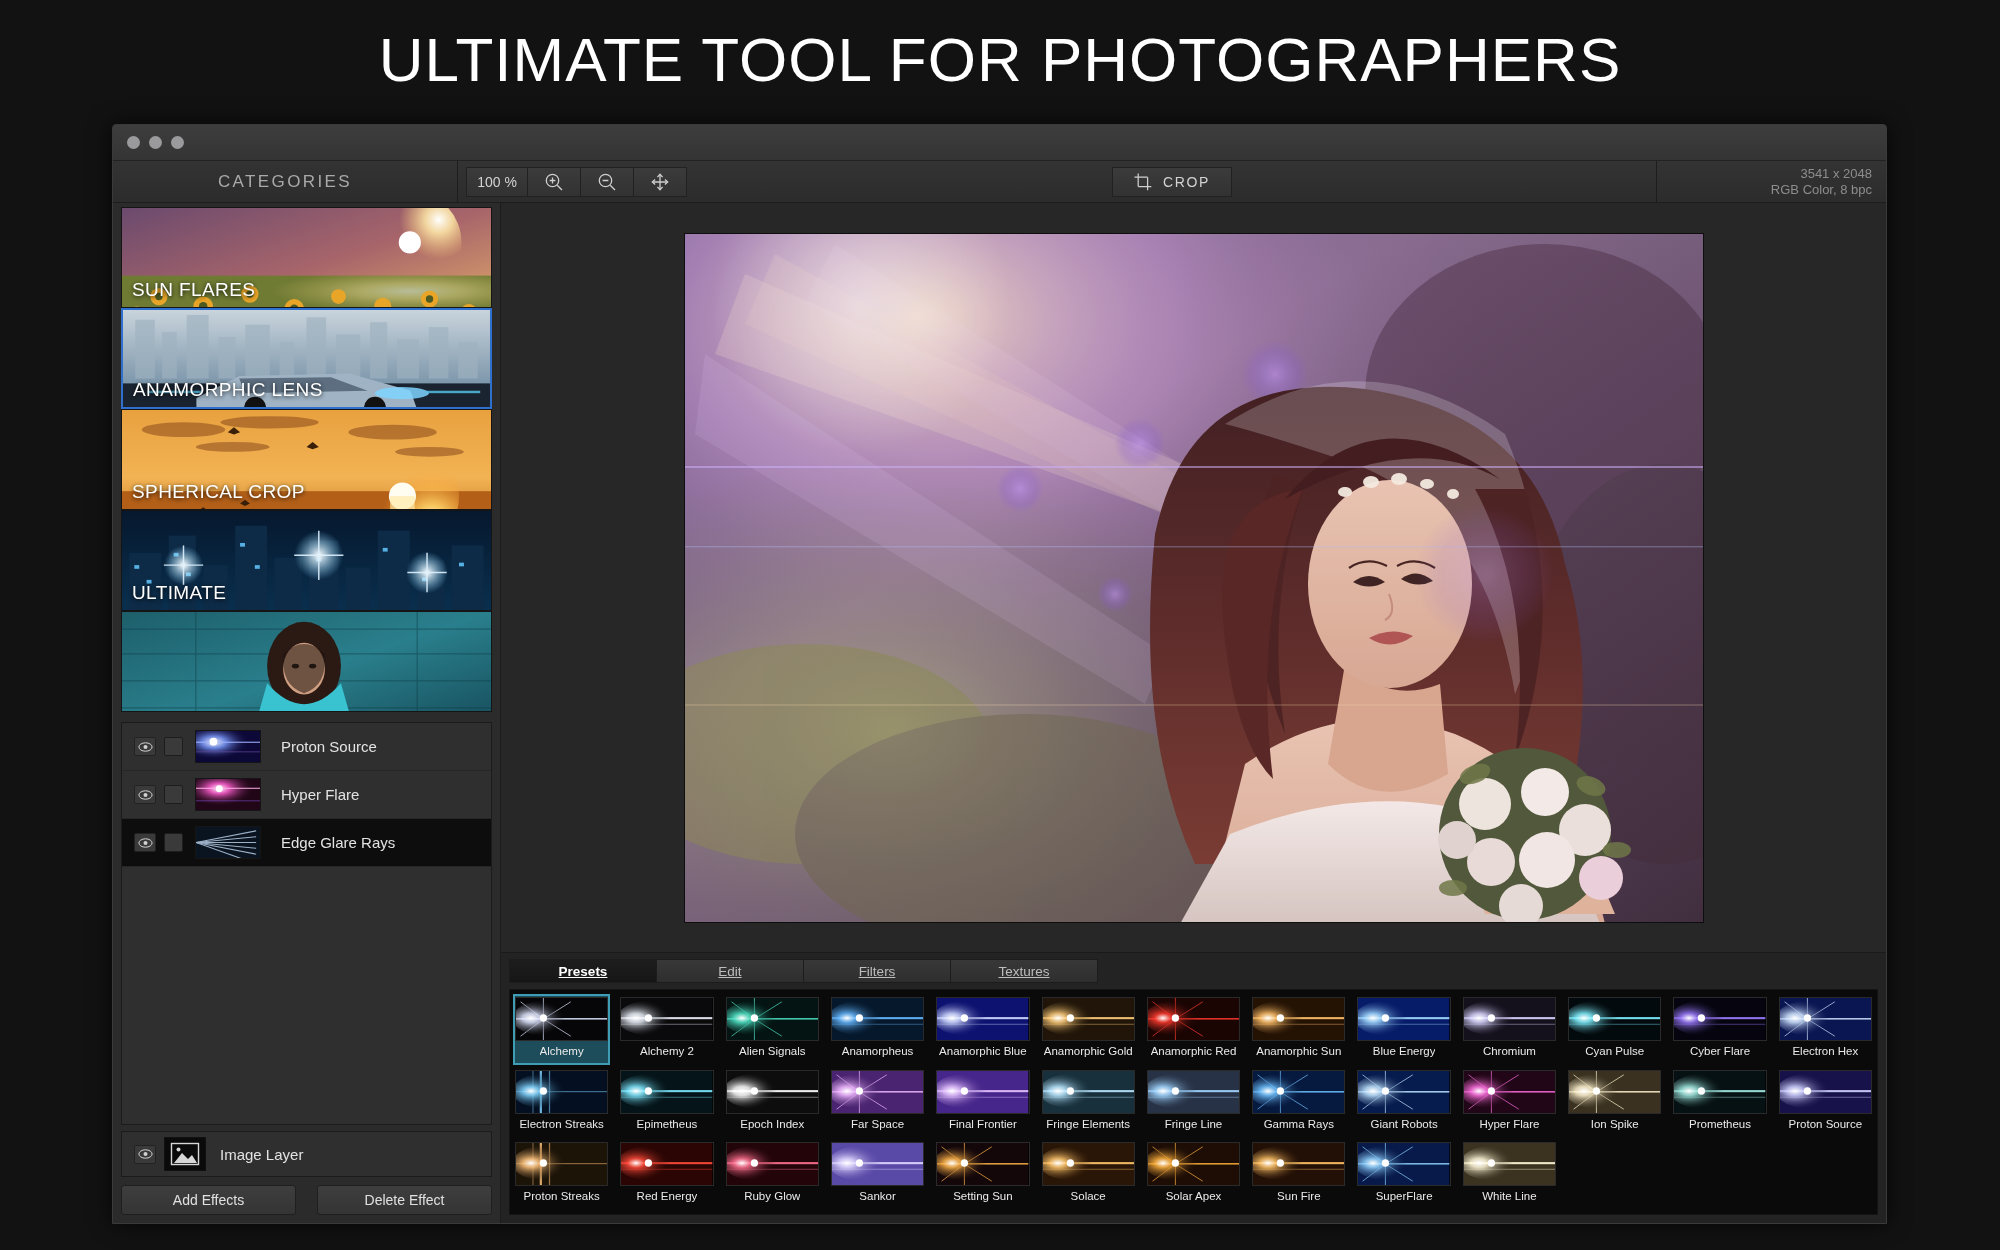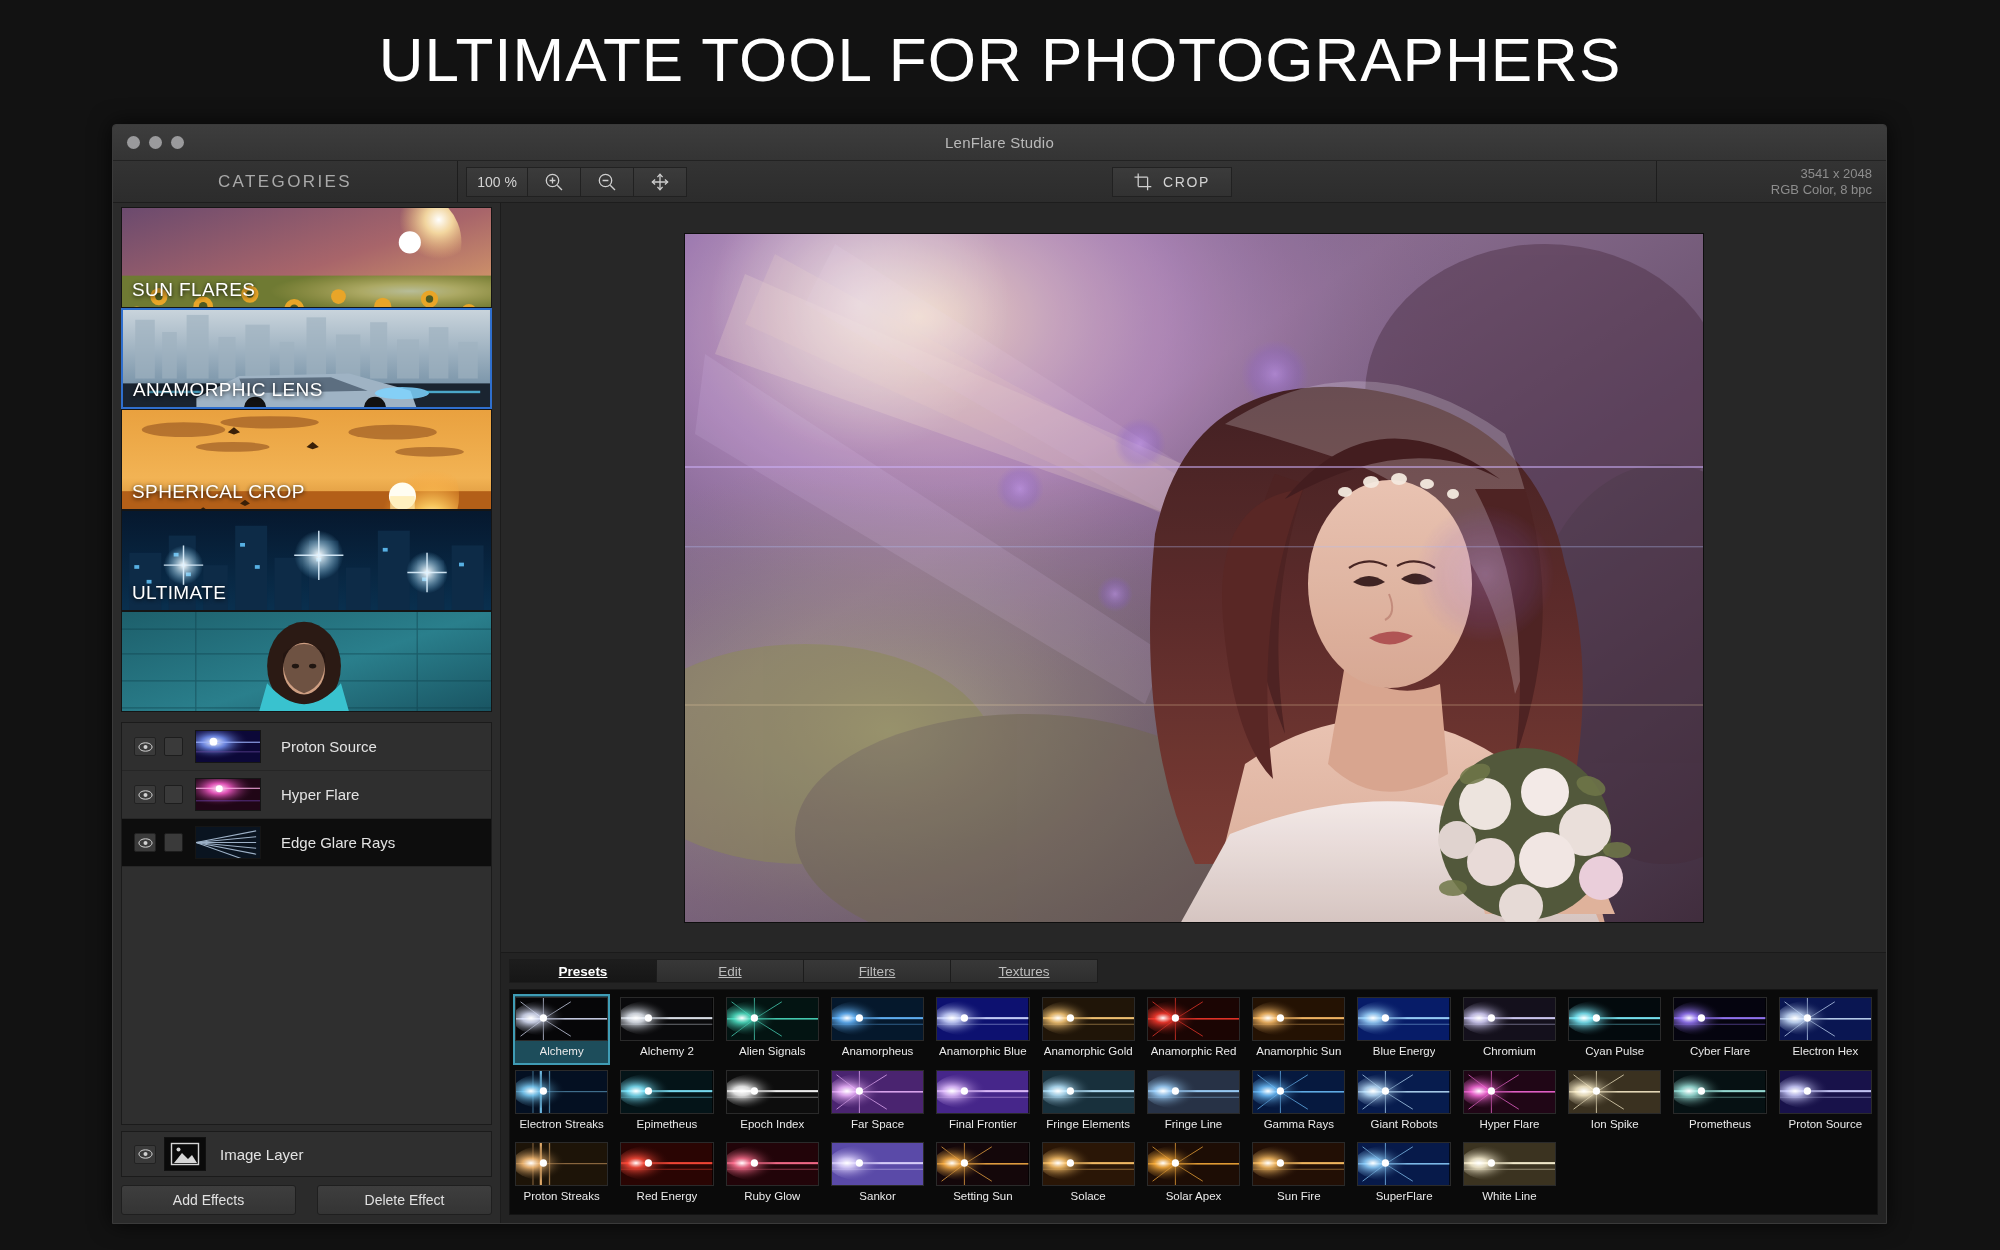--- a/index.html
+++ b/index.html
@@ -233,21 +233,20 @@
 <div id="headline">ULTIMATE TOOL FOR PHOTOGRAPHERS</div>
 
 <div id="app-window">
 
   <div id="titlebar">
     <div class="traffic">
       <span></span>
       <span></span>
       <span></span>
     </div>
-    <div id="window-title">LenFlare Studio</div>
   </div>
 
   <div id="toolbar">
     <div class="tb-left-label">CATEGORIES</div>
 
     <div class="tb-group">
       <div class="tb-btn zoompct">100 %</div>
       <div class="tb-btn">
         <svg width="22" height="22" viewBox="0 0 22 22">
           <circle cx="9.5" cy="9.5" r="6.2" fill="none" stroke="#cfcfcf" stroke-width="1.3"></circle>

